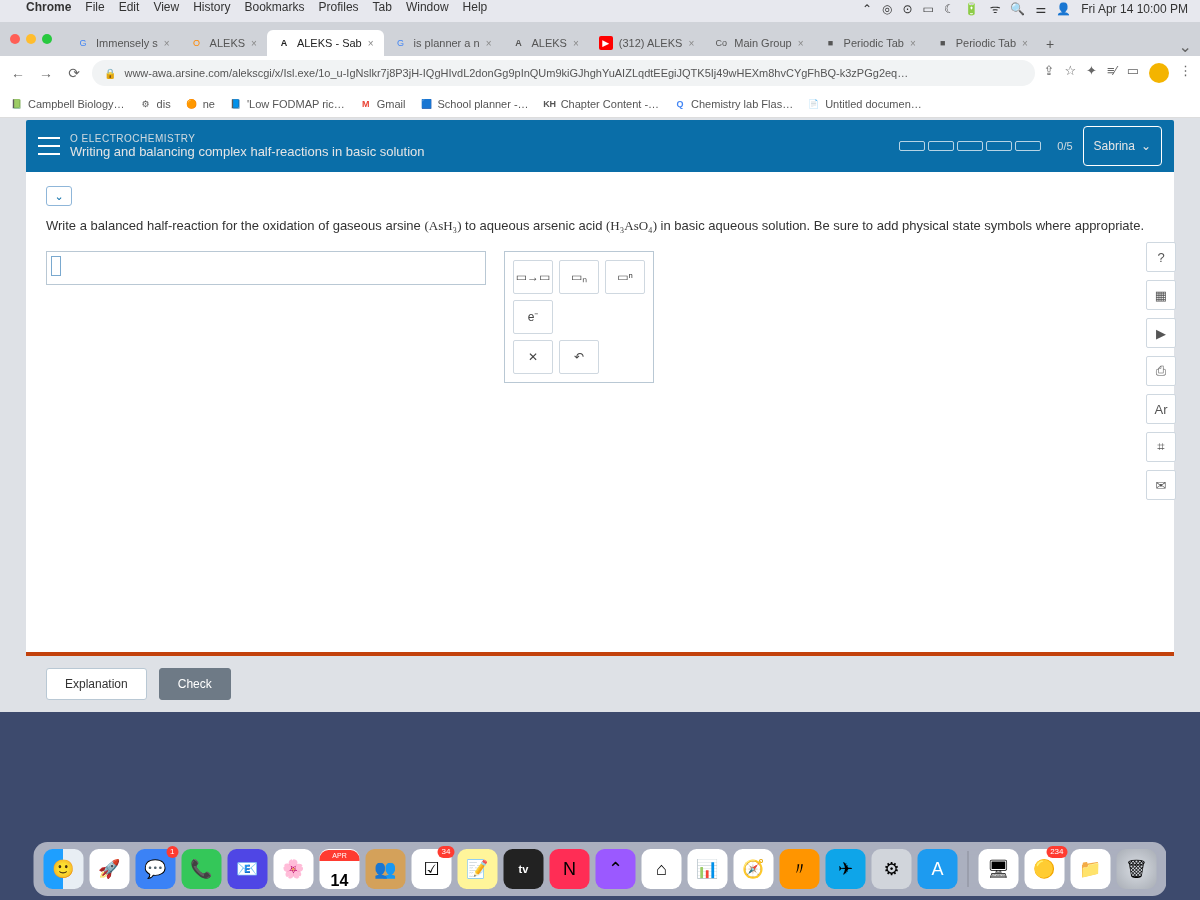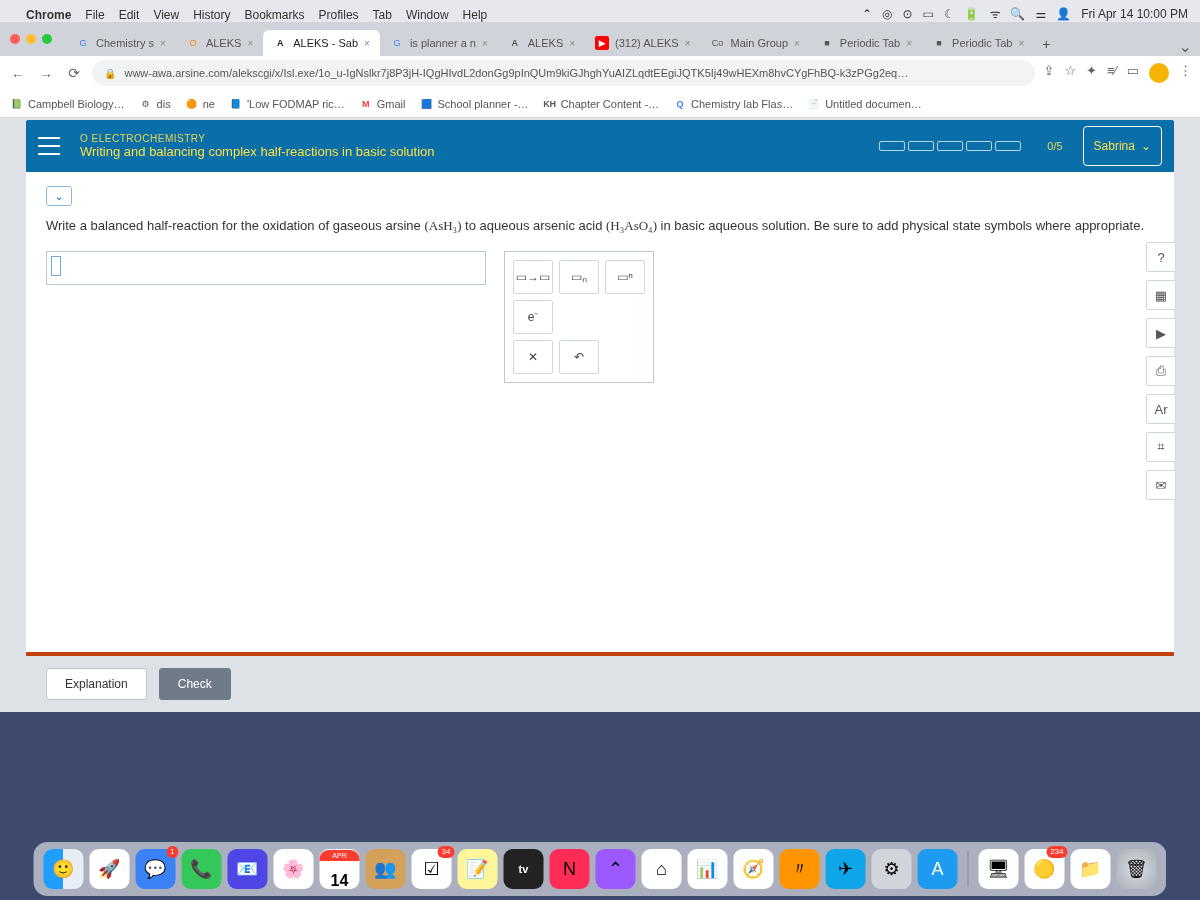--- a/index.html
+++ b/index.html
@@ -1,19 +1,19 @@
 <!DOCTYPE html>
 <html><head>
 <meta charset="utf-8">
 <style>
 * { margin: 0; padding: 0; box-sizing: border-box; font-family: -apple-system, BlinkMacSystemFont, "Segoe UI", Arial, sans-serif; }
 body { width: 1200px; height: 900px; background: #3d4a6d; overflow: hidden; position: relative; }
 
 
-.mac-menubar { height: 22px; background: rgba(240,240,245,0.95); display: flex; align-items: flex-end; padding: 0 12px; font-size: 12px; color: #333; gap: 14px; justify-content: space-between; }
+.mac-menubar { height: 22px; background: rgba(240,240,245,0.95); display: flex; align-items: flex-start; padding: 0 12px; font-size: 12px; color: #333; gap: 14px; justify-content: space-between; }
 .mac-menubar .left { display: flex; gap: 14px; align-items: center; }
 .mac-menubar .right { display: flex; gap: 10px; align-items: center; }
 .apple-icon { font-size: 13px; }
 .mac-menubar .app-name { font-weight: 600; }
 
 
 .chrome-window { background: #dee1e6; }
 .traffic-lights { display: flex; gap: 6px; padding: 6px 10px; align-items: center; }
 .tl { width: 10px; height: 10px; border-radius: 50%; }
 .tl.red { background: #ff5f56; } .tl.yellow { background: #ffbd2e; } .tl.green { background: #27c93f; }
@@ -30,21 +30,21 @@
 .omnibox { flex: 1; height: 26px; background: #f1f3f4; border-radius: 13px; display: flex; align-items: center; padding: 0 12px; font-size: 11px; color: #555; gap: 8px; }
 .omnibox .lock { font-size: 10px; }
 .addr-actions { display: flex; gap: 10px; color: #666; font-size: 13px; }
 
 .bookmarks-bar { display: flex; align-items: center; gap: 14px; padding: 4px 10px; background: #fff; border-bottom: 1px solid #ddd; font-size: 11px; color: #555; height: 28px; }
 .bm { display: flex; align-items: center; gap: 4px; cursor: pointer; white-space: nowrap; }
 .bm .bm-ico { width: 14px; height: 14px; border-radius: 2px; display: inline-flex; align-items: center; justify-content: center; font-size: 9px; }
 
 
 .aleks-wrap { margin: 2px 26px 0 26px; }
-.aleks-header { background: #0a6ea8; color: #fde047; display: flex; align-items: center; padding: 6px 12px; gap: 20px; border-radius: 2px 2px 0 0; }
+.aleks-header { background: #0a6ea8; color: #e5e5e5; display: flex; align-items: center; padding: 6px 12px; gap: 10px; border-radius: 2px 2px 0 0; }
 .hamburger { width: 22px; height: 18px; display: flex; flex-direction: column; justify-content: space-between; cursor: pointer; }
 .hamburger span { height: 2px; background: #fff; }
 .aleks-header .topic { font-size: 10px; letter-spacing: .5px; opacity: .9; }
 .aleks-header .title { font-size: 13px; }
 .aleks-header .title-block { flex: 1; }
 .progress-segs { display: flex; gap: 3px; }
 .progress-segs .seg { width: 26px; height: 10px; border: 1px solid rgba(255,255,255,.7); border-radius: 2px; }
 .progcount { font-size: 11px; opacity: .9; margin-left: 6px; }
 .user-chip { border: 1px solid #fff; border-radius: 4px; padding: 12px 10px; font-size: 12px; display: flex; align-items: center; gap: 6px; cursor: pointer; }
 
@@ -116,21 +116,21 @@
 <div class="chrome-window">
   <div style="display:flex;align-items:center;background:#d0d3d9;">
     <div class="traffic-lights">
       <div class="tl red"></div>
       <div class="tl yellow"></div>
       <div class="tl green"></div>
     </div>
     <div class="tab-strip" style="flex:1;">
       <div class="tab">
           <span class="fav" style="color:#4285f4">G</span>
-          <span>Chemistry s</span>
+          <span>Immensely s</span>
           <span class="close-x">×</span>
         </div>
       <div class="tab">
           <span class="fav" style="color:#f80">O</span>
           <span>ALEKS</span>
           <span class="close-x">×</span>
         </div>
       <div class="tab active">
           <span class="fav" style="font-weight:700">A</span>
           <span>ALEKS - Sab</span>

